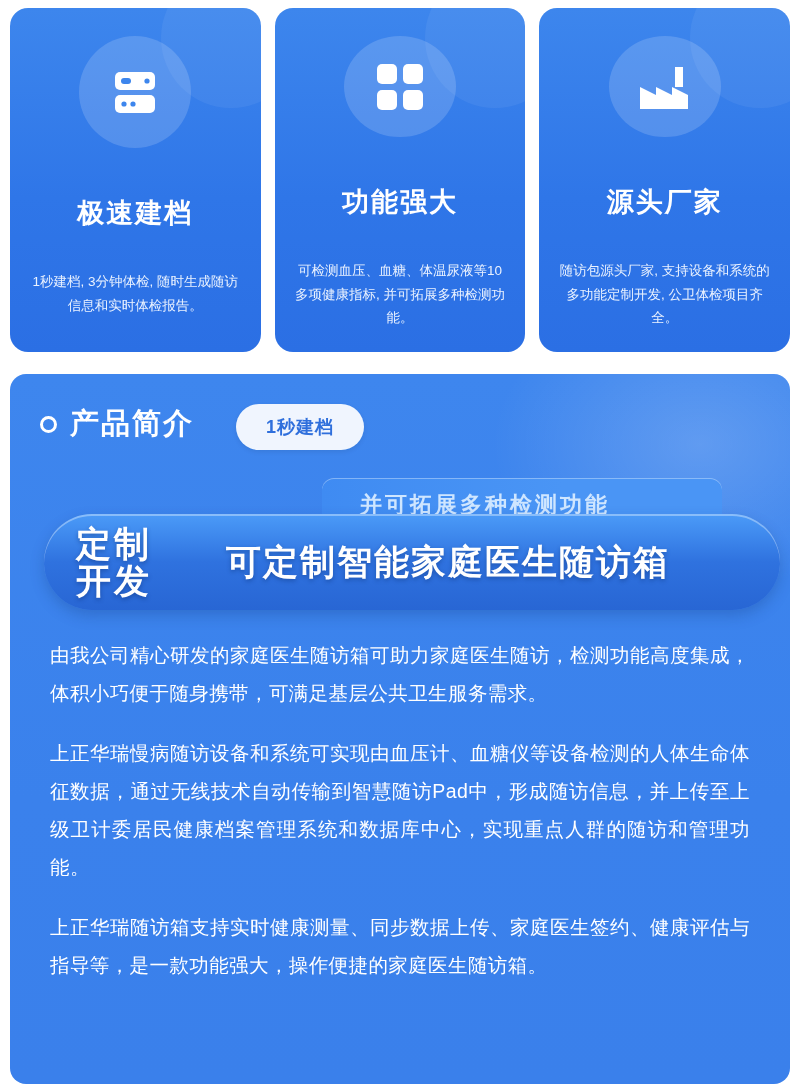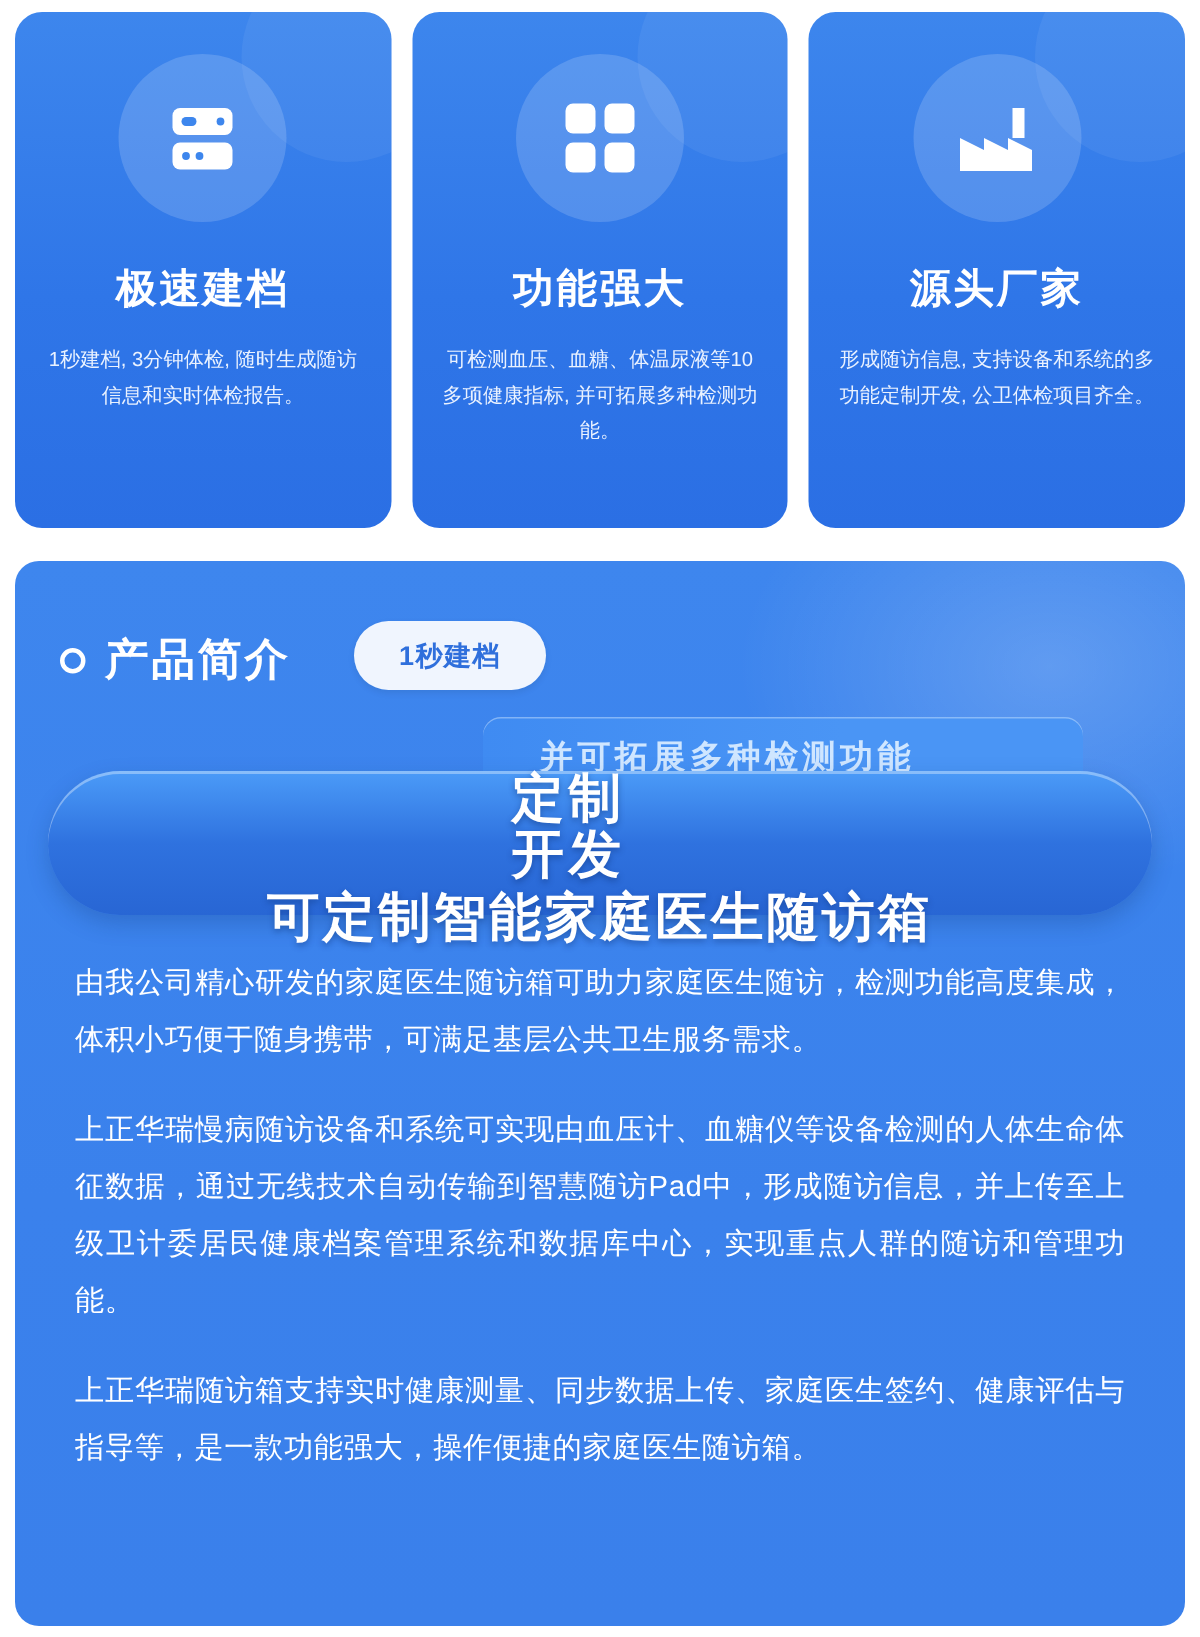--- a/index.html
+++ b/index.html
@@ -31,20 +31,21 @@
   .card {
     flex: 1 1 0;
     background: linear-gradient(180deg, #3d86ed 0%, #2f76e8 55%, #2b6fe4 100%);
     border-radius: 18px;
     padding: 28px 18px 22px 18px;
     display: flex;
     flex-direction: column;
     align-items: center;
     position: relative;
     overflow: hidden;
+    gap: 21px;
   }
   .card::after {
     content: "";
     position: absolute;
     right: -40px;
     top: -40px;
     width: 140px;
     height: 140px;
     border-radius: 50%;
     background: rgba(255,255,255,0.06);
@@ -100,21 +101,21 @@
     width: 420px;
     height: 300px;
     background: radial-gradient(ellipse at center, rgba(255,255,255,0.18) 0%, rgba(255,255,255,0) 70%);
     pointer-events: none;
   }
 
   
   .panel-head {
     position: relative;
     display: flex;
-    align-items: flex-end;
+    align-items: flex-start;
     padding: 30px 26px 0 30px;
     height: 86px;
   }
   .head-title-wrap { display: flex; align-items: center; }
   .ring-icon {
     width: 17px; height: 17px;
     border-radius: 50%;
     border: 3px solid #ffffff;
     margin-right: 13px;
     flex: none;
@@ -155,30 +156,29 @@
     font-size: 22px;
     font-weight: bold;
     letter-spacing: 3px;
     display: flex;
     align-items: center;
     padding-left: 38px;
     box-shadow: inset 0 1px 0 rgba(255,255,255,0.35);
   }
   .banner-main {
     position: absolute;
-    left: 0;
+    left: 12px;
     top: 36px;
     width: 736px;
     height: 96px;
     border-radius: 48px;
     background: linear-gradient(180deg, #4b9bf8 0%, #2f72df 50%, #2866d4 100%);
     box-shadow: 0 6px 14px rgba(20,60,130,0.28), inset 0 2px 0 rgba(255,255,255,0.35);
     display: flex;
     align-items: center;
-    flex-direction: column;
   }
   .badge-2line {
     margin-left: 32px;
     color: #ffffff;
     font-size: 35px;
     font-weight: bold;
     line-height: 1.06;
     letter-spacing: 3px;
     text-shadow: 0 2px 4px rgba(10,45,110,0.45);
     flex: none;
@@ -244,21 +244,21 @@
 
     <div class="card">
       <div class="icon-circle">
         <svg width="62" height="52" viewBox="0 0 62 52">
           <rect x="41" y="6" width="8" height="20" fill="#ffffff"></rect>
           <path d="M6 46 V26 L22 34 V26 L38 34 V26 L54 34 V46 Z" fill="#ffffff"></path>
           <rect x="6" y="44" width="48" height="4" fill="#ffffff"></rect>
         </svg>
       </div>
       <div class="card-title">源头厂家</div>
-      <div class="card-desc">形成随访信息, 支持设备和系统的多功能定制开发, 公卫体检项目齐全。</div>
+      <div class="card-desc">随访包源头厂家, 支持设备和系统的多功能定制开发, 公卫体检项目齐全。</div>
     </div>
 
   </div>
 
   <div class="panel">
     <div class="panel-glow"></div>
 
     <div class="panel-head">
       <div class="head-title-wrap">
         <span class="ring-icon"></span>

